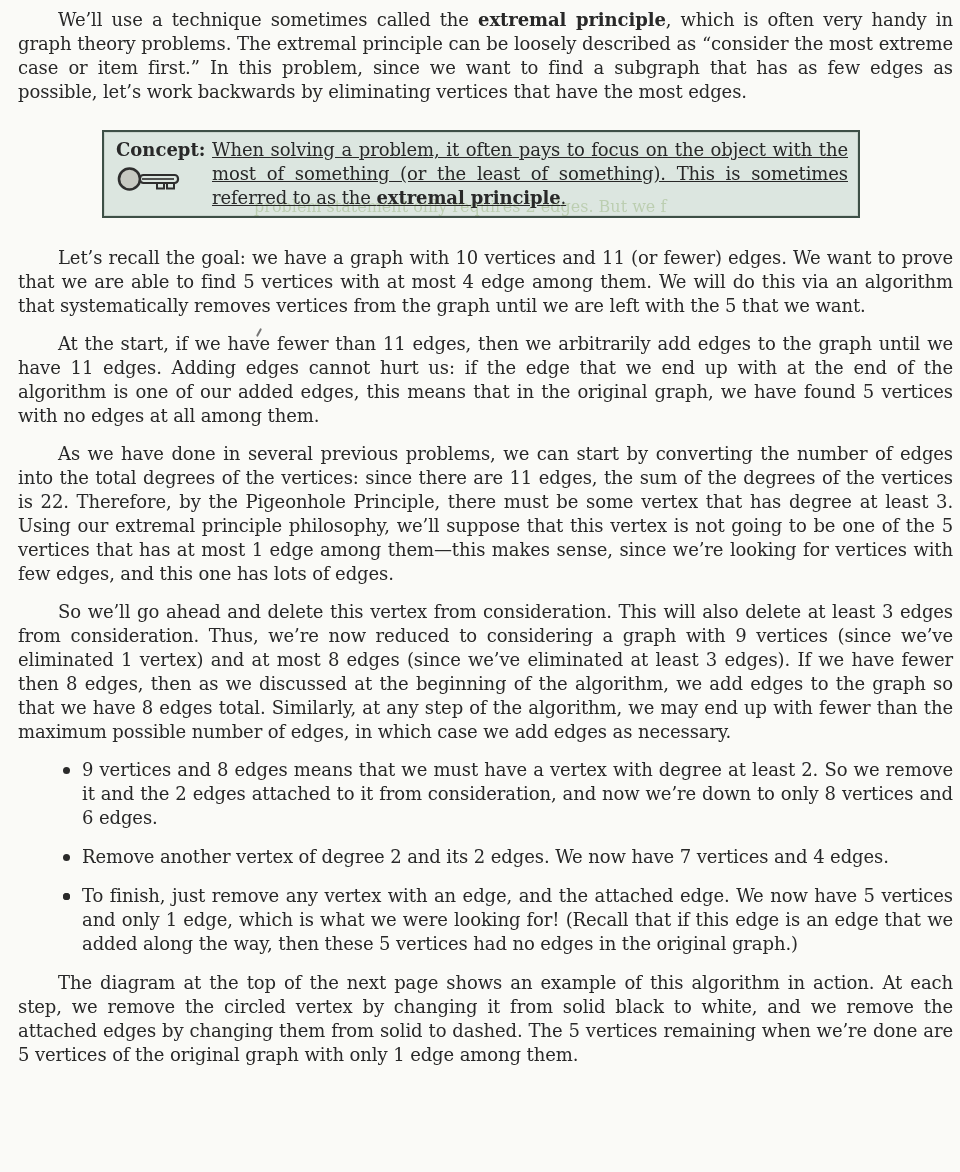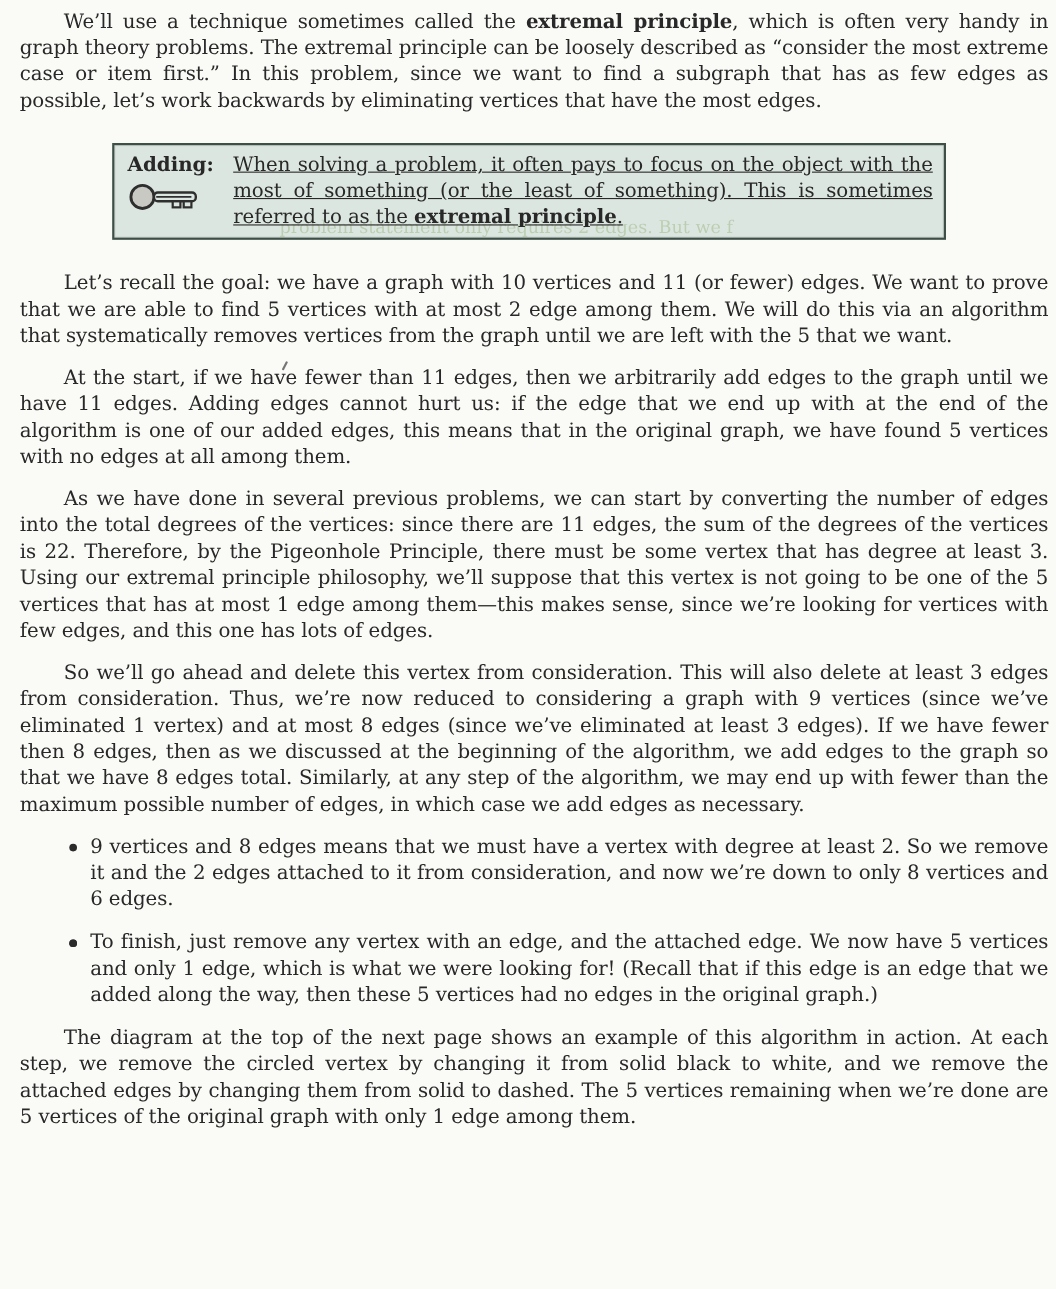--- a/index.html
+++ b/index.html
@@ -114,48 +114,52 @@
 </style>
 </head>
 <body>
 
 <div class="page">
 
   <p class="body-par"><span>We’ll use a technique sometimes called the </span><span class="b">extremal principle</span><span>, which is often very handy in graph theory problems.  The extremal principle can be loosely described as “consider the most extreme case or item first.”  In this problem, since we want to find a subgraph that has as few edges as possible, let’s work backwards by eliminating vertices that have the most edges.</span></p>
 
   <div class="concept-box">
     <div class="concept-label-col">
-      <div class="concept-label">Adding:</div>
+      <div class="concept-label">Concept:</div>
       <div class="key-icon-wrap">
         <svg width="70" height="30" viewBox="0 0 70 30" aria-hidden="true">
           <circle cx="13.5" cy="14" r="10.5" fill="#c7c9c2" stroke="#2e2e2e" stroke-width="2.6"></circle>
           <rect x="24" y="10" width="38" height="8" rx="3.5" fill="#dce6e0" stroke="#2e2e2e" stroke-width="2.2"></rect>
           <line x1="26" y1="14" x2="58" y2="14" stroke="#2e2e2e" stroke-width="1.6"></line>
           <rect x="41" y="18" width="7" height="5.5" fill="#dce6e0" stroke="#2e2e2e" stroke-width="2"></rect>
           <rect x="51" y="18" width="7" height="5.5" fill="#dce6e0" stroke="#2e2e2e" stroke-width="2"></rect>
         </svg>
       </div>
     </div>
     <div class="concept-text"><span>When solving a problem, it often pays to focus on the object with the most of something (or the least of something).  This is sometimes referred to as the </span><span class="b">extremal principle</span><span>.</span></div>
     <div class="show-through">problem statement only requires 2 edges. But we f</div>
   </div>
 
-  <p class="body-par">Let’s recall the goal:  we have a graph with 10 vertices and 11 (or fewer) edges.  We want to prove that we are able to find 5 vertices with at most 2 edge among them.  We will do this via an algorithm that systematically removes vertices from the graph until we are left with the 5 that we want.</p>
+  <p class="body-par">Let’s recall the goal:  we have a graph with 10 vertices and 11 (or fewer) edges.  We want to prove that we are able to find 5 vertices with at most 4 edge among them.  We will do this via an algorithm that systematically removes vertices from the graph until we are left with the 5 that we want.</p>
 
   <p class="body-par">At the start, if we have fewer than 11 edges, then we arbitrarily add edges to the graph until we have 11 edges.  Adding edges cannot hurt us:  if the edge that we end up with at the end of the algorithm is one of our added edges, this means that in the original graph, we have found 5 vertices with no edges at all among them.</p>
 
   <p class="body-par">As we have done in several previous problems, we can start by converting the number of edges into the total degrees of the vertices:  since there are 11 edges, the sum of the degrees of the vertices is 22. Therefore, by the Pigeonhole Principle, there must be some vertex that has degree at least 3.  Using our extremal principle philosophy, we’ll suppose that this vertex is not going to be one of the 5 vertices that has at most 1 edge among them—this makes sense, since we’re looking for vertices with few edges, and this one has lots of edges.</p>
 
   <p class="body-par">So we’ll go ahead and delete this vertex from consideration.  This will also delete at least 3 edges from consideration.  Thus, we’re now reduced to considering a graph with 9 vertices (since we’ve eliminated 1 vertex) and at most 8 edges (since we’ve eliminated at least 3 edges).  If we have fewer then 8 edges, then as we discussed at the beginning of the algorithm, we add edges to the graph so that we have 8 edges total.  Similarly, at any step of the algorithm, we may end up with fewer than the maximum possible number of edges, in which case we add edges as necessary.</p>
 
 
   <ul class="bullet-list">
     <li>
       <span class="dot"></span>
       <span>9 vertices and 8 edges means that we must have a vertex with degree at least 2.  So we remove it and the 2 edges attached to it from consideration, and now we’re down to only 8 vertices and 6 edges.</span>
+    </li>
+    <li>
+      <span class="dot"></span>
+      <span>Remove another vertex of degree 2 and its 2 edges.  We now have 7 vertices and 4 edges.</span>
     </li>
     <li>
       <span class="dot"></span>
     </li>
     <li>
       <span class="dot"></span>
       <span>To finish, just remove any vertex with an edge, and the attached edge.  We now have 5 vertices and only 1 edge, which is what we were looking for!  (Recall that if this edge is an edge that we added along the way, then these 5 vertices had no edges in the original graph.)</span>
     </li>
   </ul>
 

